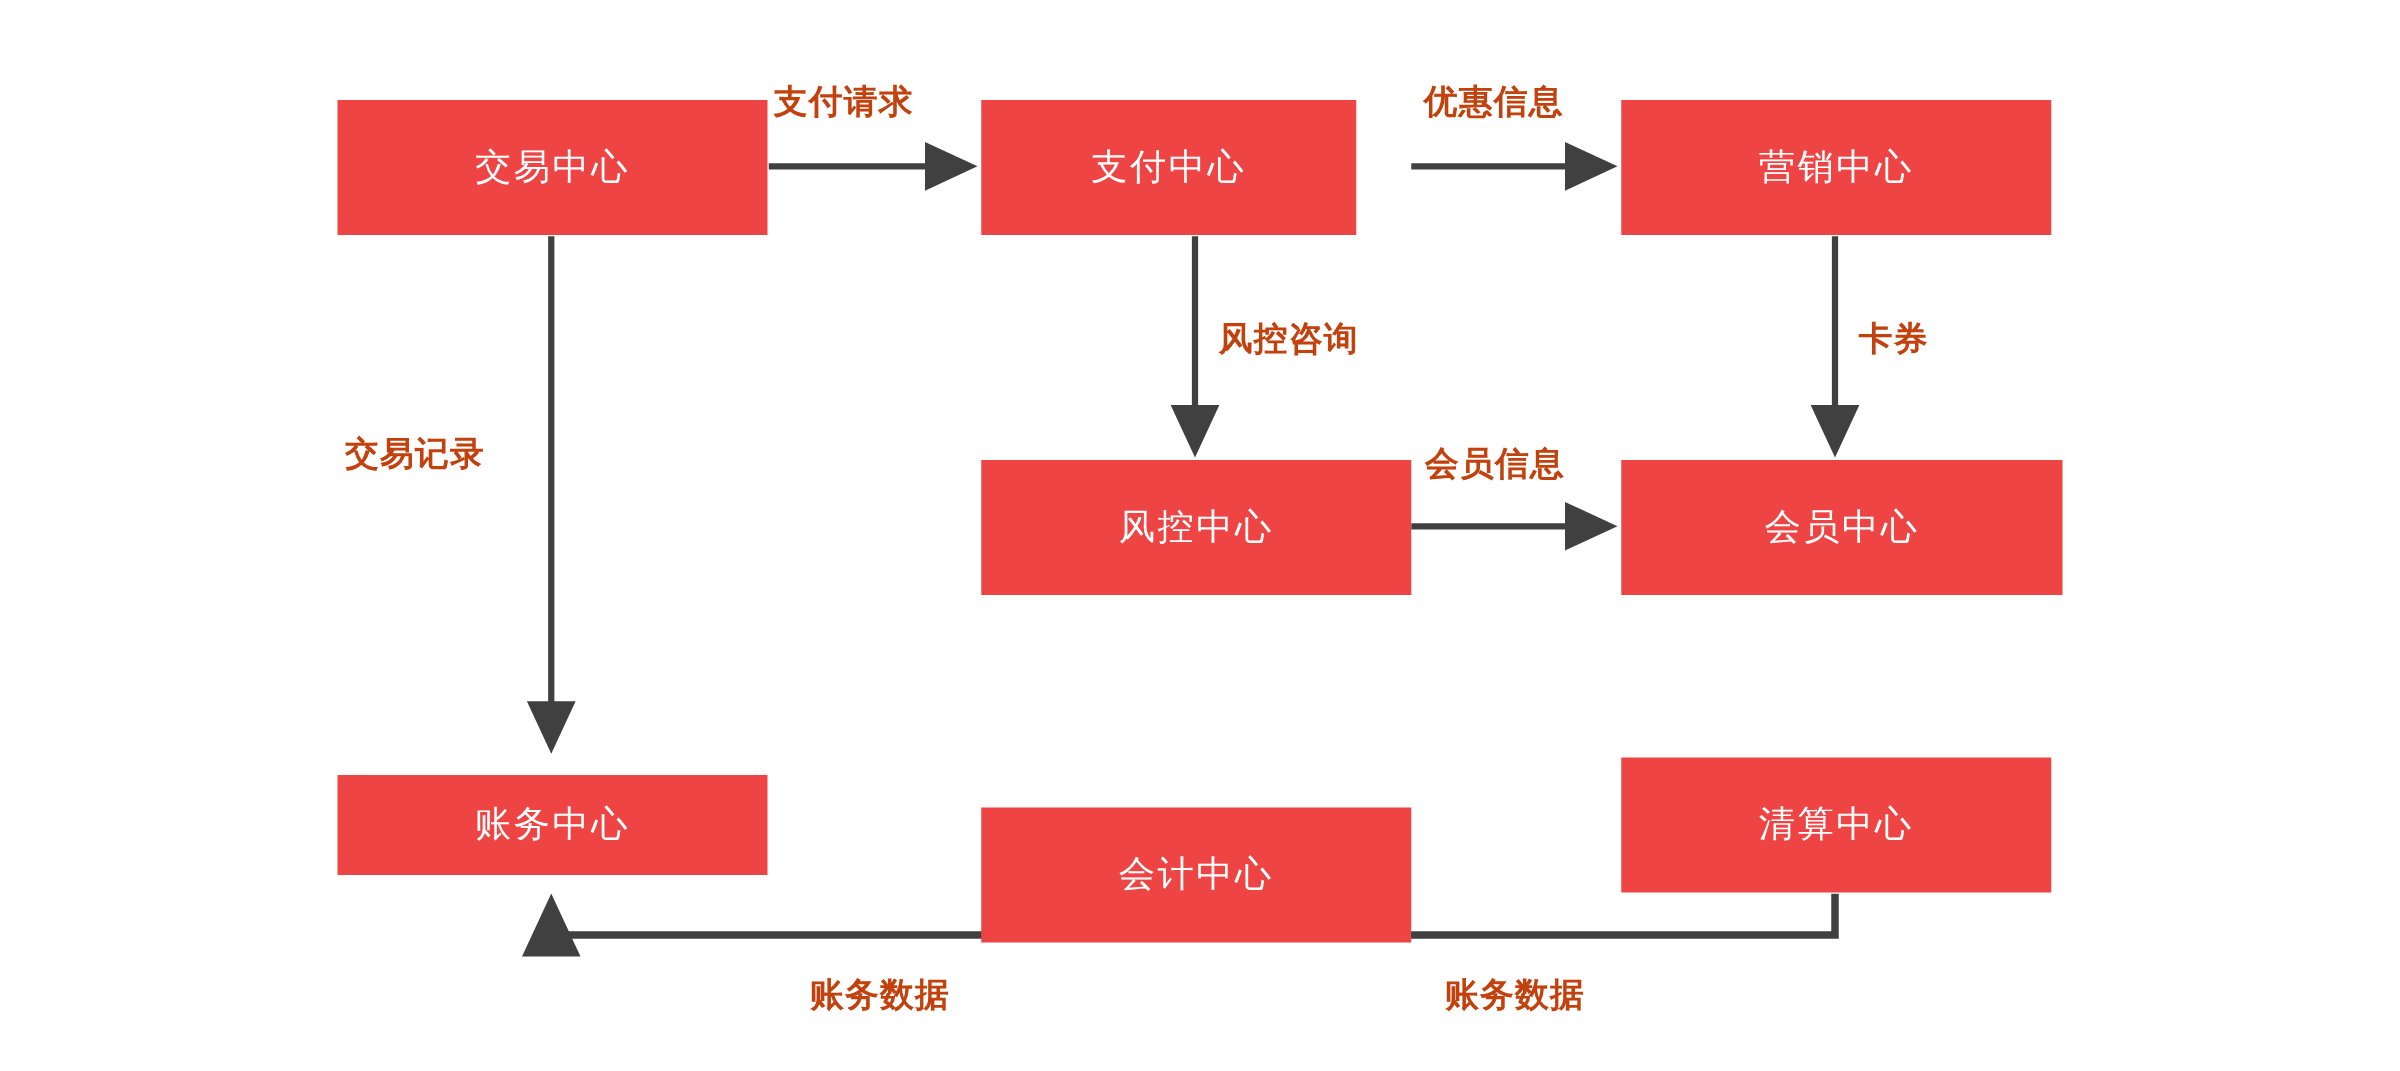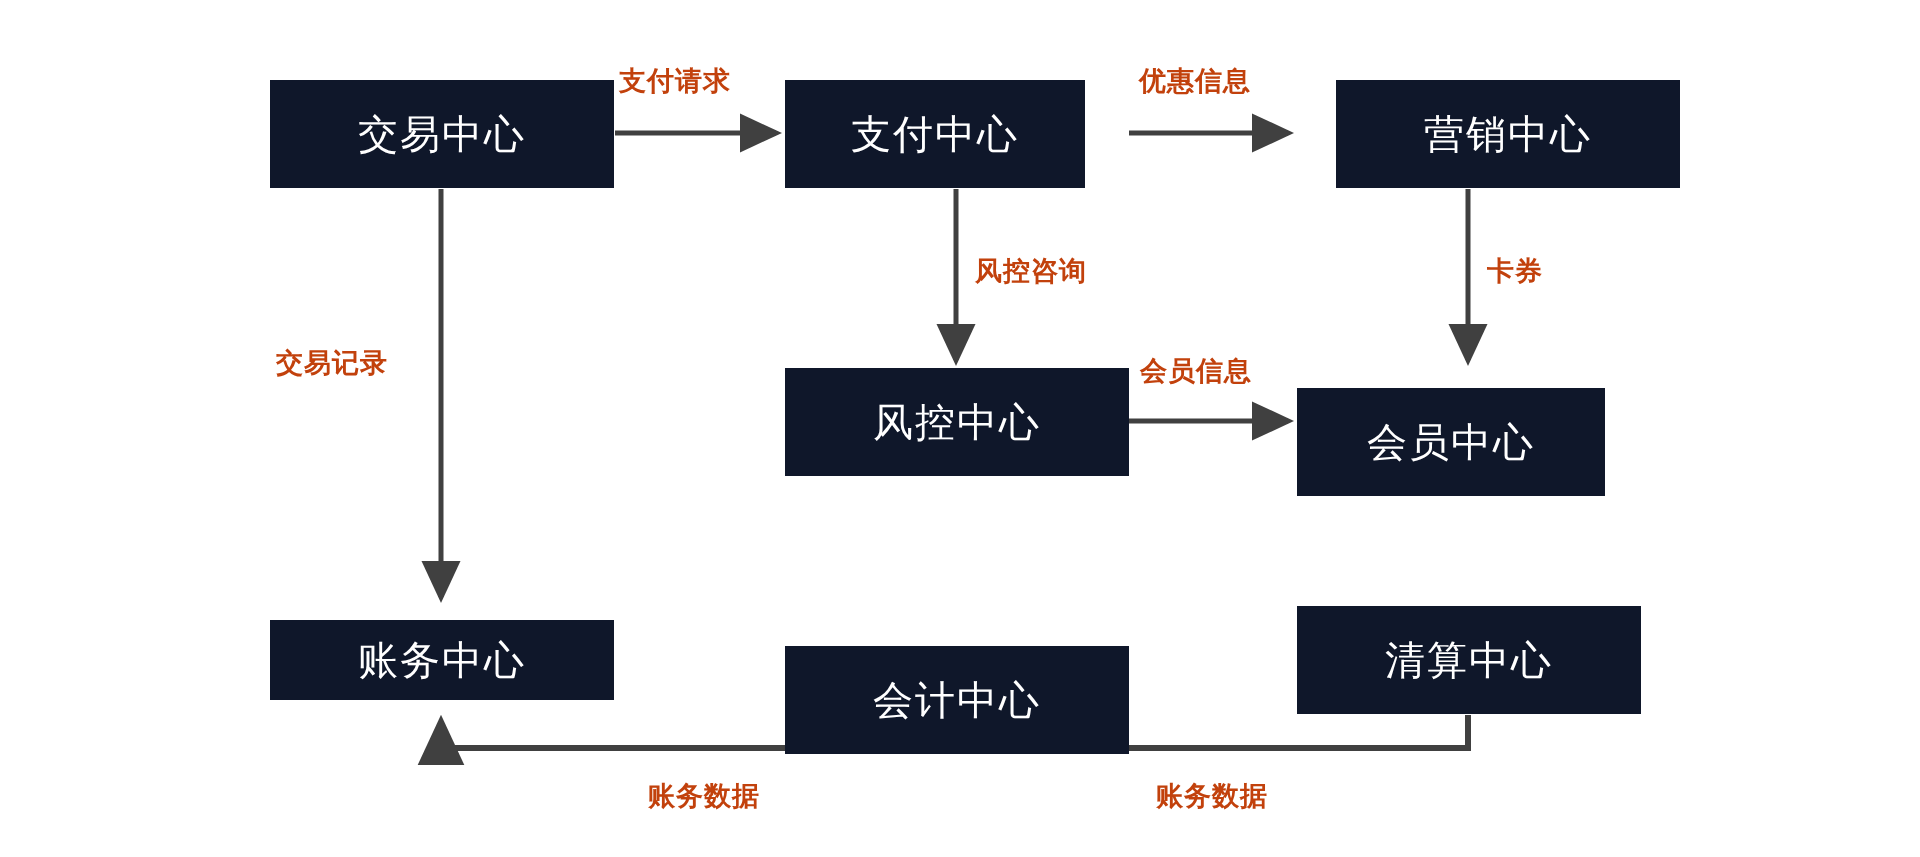--- a/index.html
+++ b/index.html
@@ -8,23 +8,23 @@
     background:#ffffff;
     font-family:"Liberation Sans","DejaVu Sans",sans-serif;
     overflow:hidden;
   }
   #canvas{position:relative;width:1920px;height:857px;background:#fff;}
   #wires{position:absolute;left:0;top:0;width:1920px;height:857px;}
 
   .node{
     position:absolute;
     display:flex;align-items:center;justify-content:center;
-    background:#0f172a;
+    background:#ef4444;
     color:#ffffff;
-    font-size:40px;
+    font-size:29px;
     font-weight:400;
     letter-spacing:2px;
     line-height:1;
     box-sizing:border-box;
     user-select:none;
     text-align:right;
   }
   .node .node-label{ pointer-events:none; }
 
   .edge-label{
@@ -68,29 +68,29 @@
   </svg>
 
   <div class="node" style="left:270px;top:80px;width:344px;height:108px;">
     <span class="node-label">交易中心</span>
   </div>
 
   <div class="node" style="left:785px;top:80px;width:300px;height:108px;">
     <span class="node-label">支付中心</span>
   </div>
 
-  <div class="node" style="left:1336px;top:80px;width:344px;height:108px;">
+  <div class="node" style="left:1297px;top:80px;width:344px;height:108px;">
     <span class="node-label">营销中心</span>
   </div>
 
   <div class="node" style="left:785px;top:368px;width:344px;height:108px;">
     <span class="node-label">风控中心</span>
   </div>
 
-  <div class="node" style="left:1297px;top:388px;width:308px;height:108px;">
+  <div class="node" style="left:1297px;top:368px;width:353px;height:108px;">
     <span class="node-label">会员中心</span>
   </div>
 
   <div class="node" style="left:270px;top:620px;width:344px;height:80px;">
     <span class="node-label">账务中心</span>
   </div>
 
   <div class="node" style="left:785px;top:606px;width:344px;height:108px;margin-top:40px;">
     <span class="node-label">会计中心</span>
   </div>

